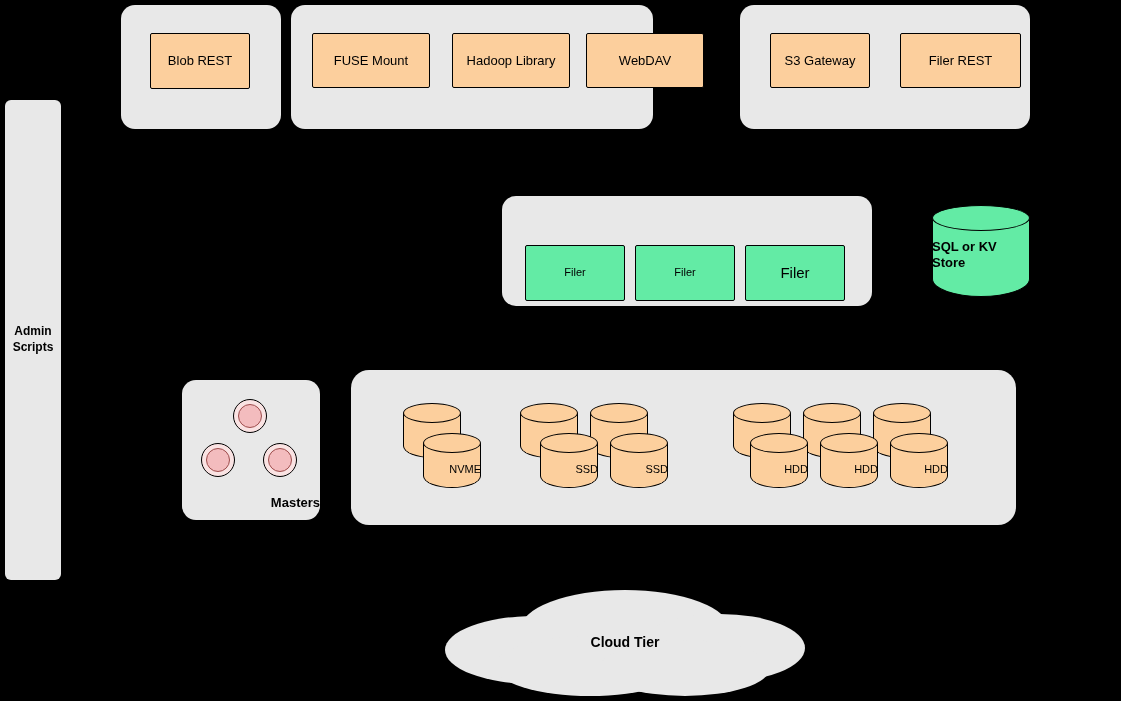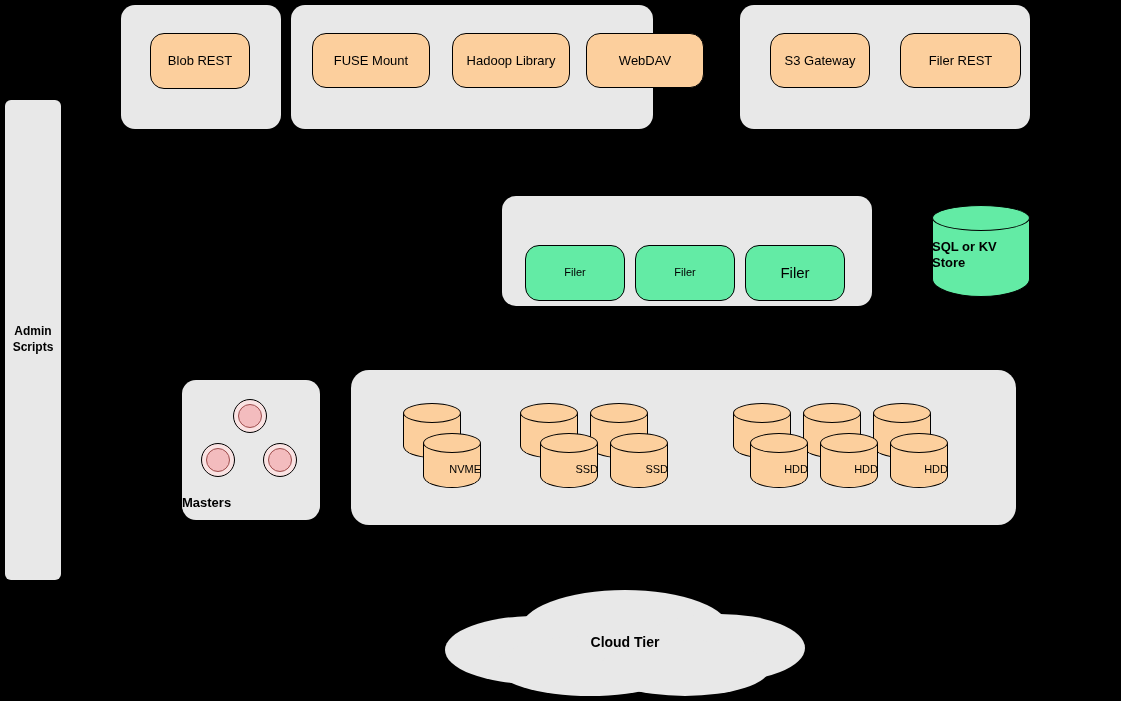--- a/index.html
+++ b/index.html
@@ -5,21 +5,21 @@
   * { margin:0; padding:0; box-sizing:border-box; }
   html,body { background:#000; }
   body { font-family:"Liberation Sans", sans-serif; color:#000; }
 
   .stage { position:relative; width:1121px; height:701px; background:#000; overflow:hidden; }
 
   .group { position:absolute; background:#e8e8e8; border-radius:14px; }
 
   .node {
     position:absolute; display:flex; align-items:center; justify-content:center;
-    text-align:center; border:1.5px solid #000; border-radius:14px;
+    text-align:center; border:1.5px solid #000; border-radius:2px;
     font-size:13px; line-height:1.2; padding:2px;
   }
   .node.orange { background:#fccf9d; }
   .node.green  { background:#63eba5; font-size:11px;margin-top:22px; }
   .node.green.lg { font-size:15px; }
 
   .group-caption {
     position:absolute; left:0; right:0; bottom:7px;
     text-align:center; font-size:11px;
   }
@@ -60,21 +60,21 @@
   
   .mdot {
     position:absolute; width:34px; height:34px; border-radius:50%;
     background:#fae3e3; border:1.5px solid #000;
   }
   .mdot::after {
     content:""; position:absolute; left:4px; top:4px; right:4px; bottom:4px;
     border-radius:50%; background:#f3bcbe; border:1px solid #9e4d4d;
   }
   .masters-caption {
-    position:absolute; left:0; right:0; bottom:10px; text-align:left;
+    position:absolute; left:0; right:0; bottom:10px; text-align:right;
     font-weight:bold; font-size:13px;
   }
 
   
   .cloud { position:absolute; left:440px; top:588px; width:370px; height:110px; }
   .cloud svg { position:absolute; left:0; top:0; width:100%; height:100%; }
   .cloud-label {
     position:absolute; left:0; right:0; top:46px; text-align:center;
     font-weight:bold; font-size:14px; z-index:2;
   }

